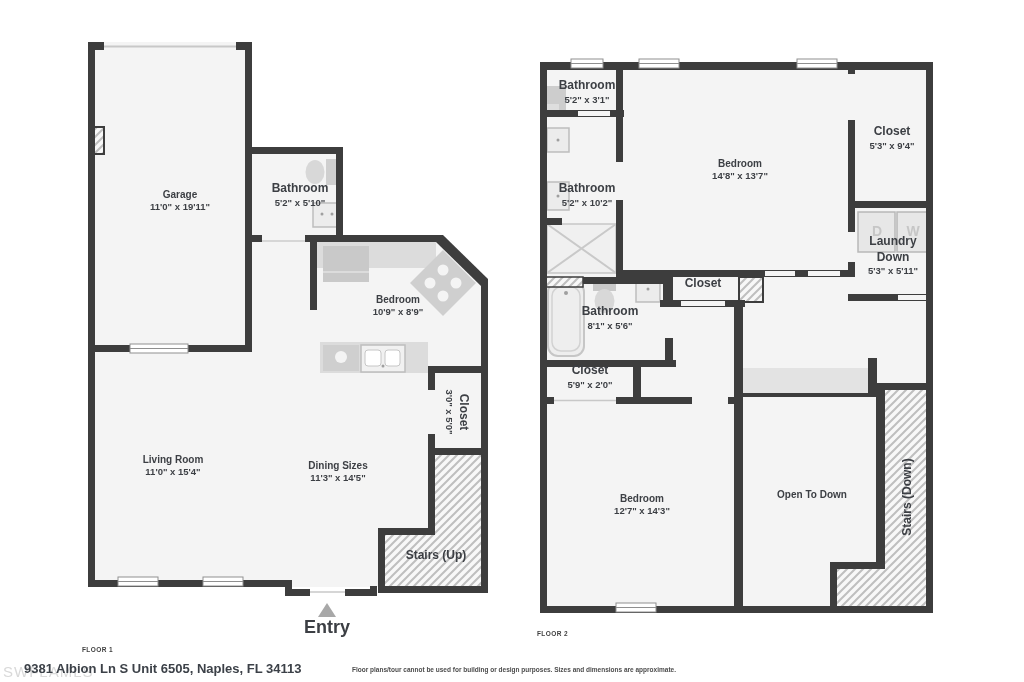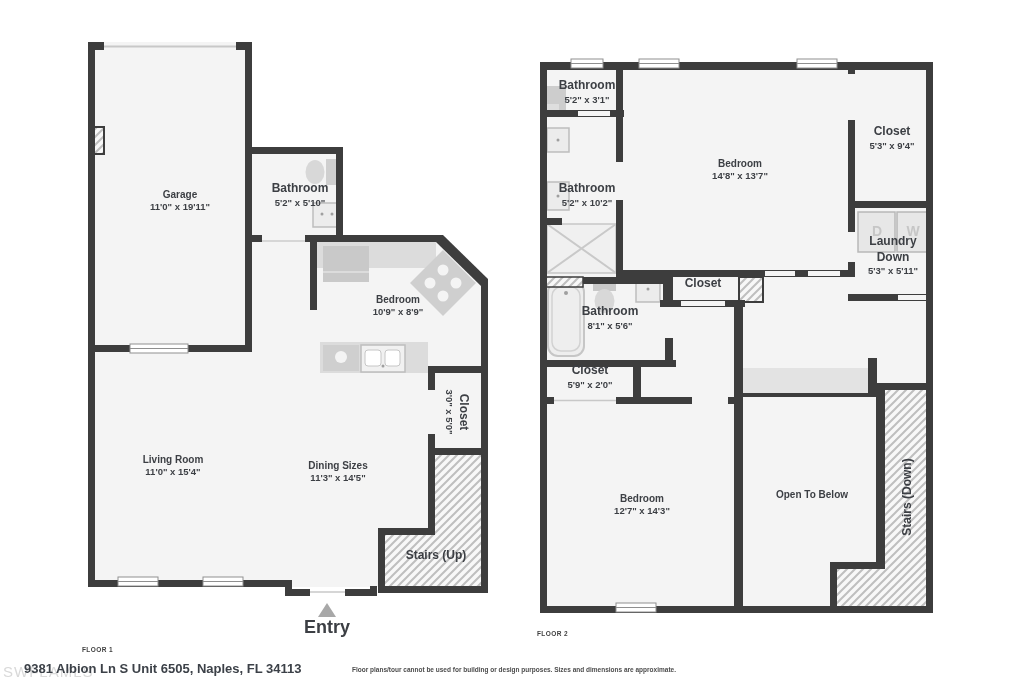--- a/index.html
+++ b/index.html
@@ -304,21 +304,21 @@
   </div>
   <div class="lbl sm" style="left:590px;top:377px">
     <div class="nm">Closet</div>
     <div class="dm">5'9" x 2'0"</div>
   </div>
   <div class="lbl" style="left:642px;top:505px">
     <div class="nm">Bedroom</div>
     <div class="dm">12'7" x 14'3"</div>
   </div>
   <div class="lbl" style="left:812px;top:494px">
-    <div class="nm">Open To Below</div>
+    <div class="nm">Open To Down</div>
   </div>
   <div class="lbl sm rotm90" style="left:908px;top:497px">
     <div class="nm">Stairs (Down)</div>
   </div>
   <div class="floor-tag" style="left:537px;top:630px">FLOOR 2</div>
 
   <div class="watermark">SWFLAMLS</div>
   <div class="address">9381 Albion Ln S Unit 6505, Naples, FL 34113</div>
   <div class="disclaimer">Floor plans/tour cannot be used for building or design purposes. Sizes and dimensions are approximate.</div>
 

